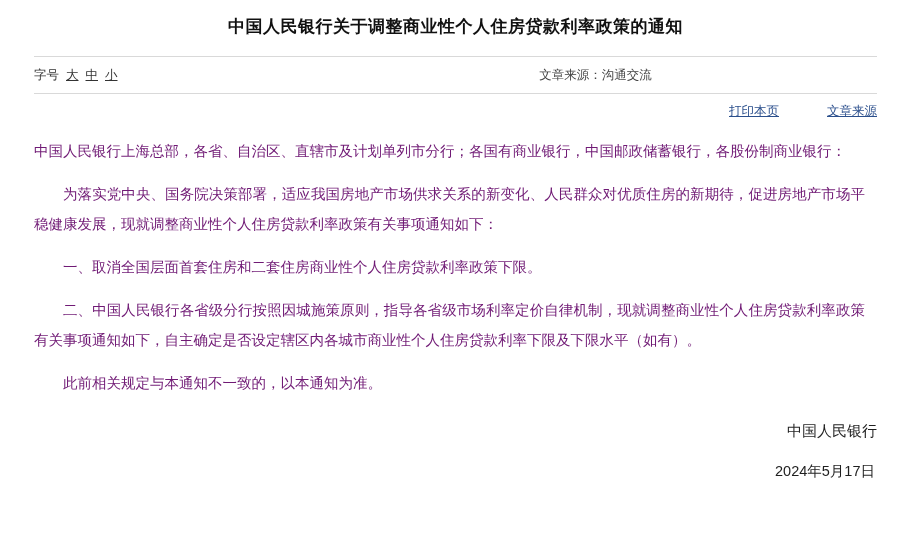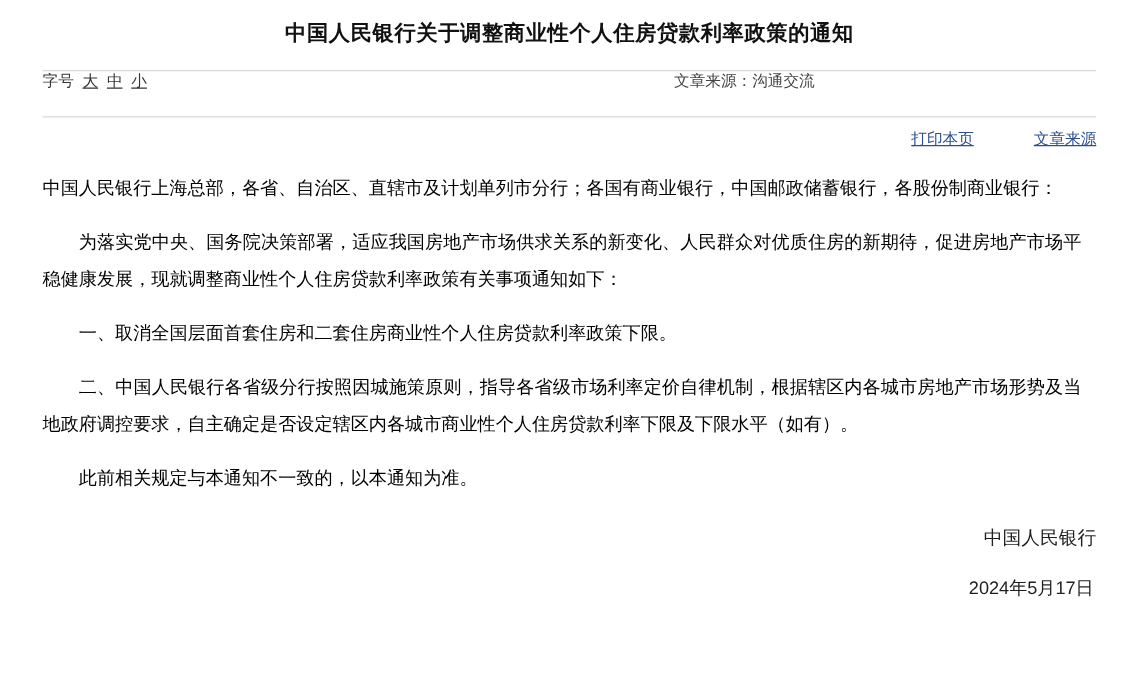--- a/index.html
+++ b/index.html
@@ -36,21 +36,21 @@
   .meta-sep {
     width: 843px;
     margin: 0 auto;
     border-top: 1px solid #d9d9d9;
   }
   .meta-row {
     width: 843px;
     margin: 0 auto;
     height: 36px;
     display: flex;
-    align-items: flex-start;
+    align-items: center;
     font-size: 12.5px;
     color: #444444;
     position: relative;
   }
   .meta-left {
     display: flex;
     align-items: center;
     gap: 7px;
     width: 320px;
   }
@@ -99,21 +99,21 @@
   }
   .content {
     width: 843px;
     margin: 0 auto;
     padding-top: 8px;
     box-sizing: border-box;
   }
   .para {
     font-size: 14.5px;
     line-height: 30px;
-    color: #000000;
+    color: #701a75;
     margin: 0 12px 13px 0;
     text-align: justify;
   }
   .para.indent {
     text-indent: 2em;
   }
   .sign {
     font-size: 15px;
     line-height: 30px;
     color: #1f1f1f;
@@ -156,20 +156,20 @@
 
   <div class="action-row">
     <a>打印本页</a>
     <a>文章来源</a>
   </div>
 
   <div class="content">
     <p class="para">中国人民银行上海总部，各省、自治区、直辖市及计划单列市分行；各国有商业银行，中国邮政储蓄银行，各股份制商业银行：</p>
     <p class="para indent">为落实党中央、国务院决策部署，适应我国房地产市场供求关系的新变化、人民群众对优质住房的新期待，促进房地产市场平稳健康发展，现就调整商业性个人住房贷款利率政策有关事项通知如下：</p>
     <p class="para indent">一、取消全国层面首套住房和二套住房商业性个人住房贷款利率政策下限。</p>
-    <p class="para indent">二、中国人民银行各省级分行按照因城施策原则，指导各省级市场利率定价自律机制，根据辖区内各城市房地产市场形势及当地政府调控要求，自主确定是否设定辖区内各城市商业性个人住房贷款利率下限及下限水平（如有）。</p>
+    <p class="para indent">二、中国人民银行各省级分行按照因城施策原则，指导各省级市场利率定价自律机制，现就调整商业性个人住房贷款利率政策有关事项通知如下，自主确定是否设定辖区内各城市商业性个人住房贷款利率下限及下限水平（如有）。</p>
     <p class="para indent">此前相关规定与本通知不一致的，以本通知为准。</p>
 
     <div class="sign">中国人民银行</div>
     <div class="sign-date">2024年5月17日</div>
   </div>
 
 </div>
 
 </body></html>

